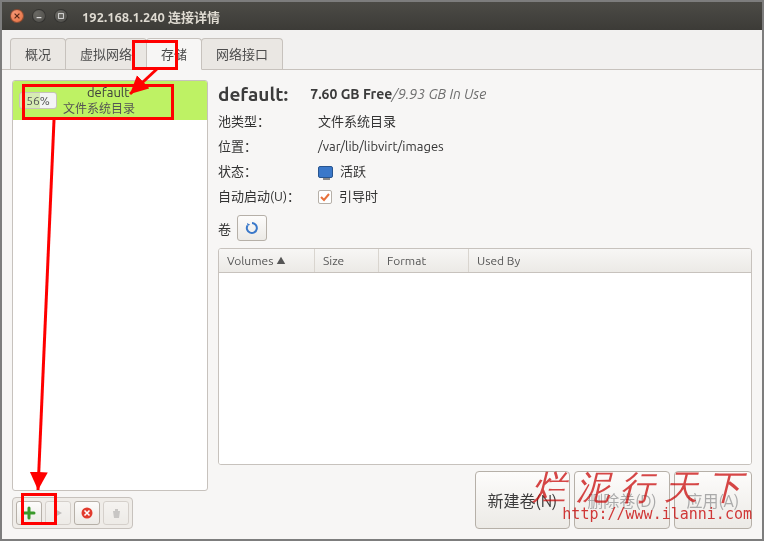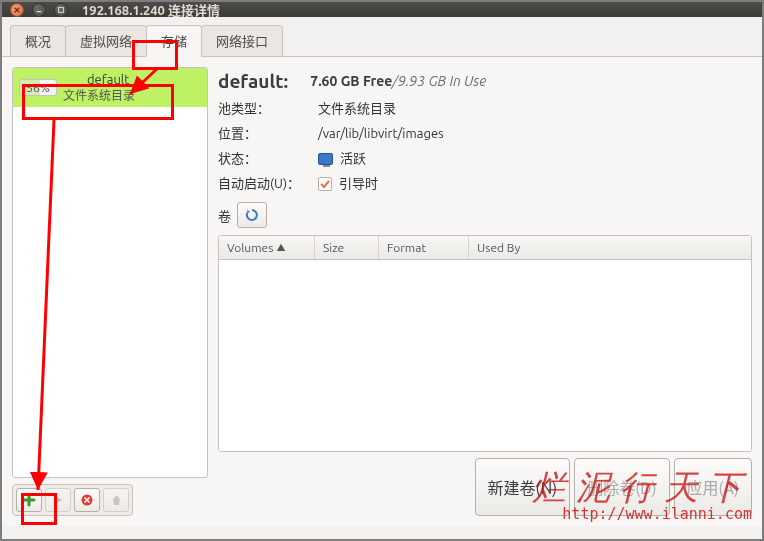--- a/index.html
+++ b/index.html
@@ -15,21 +15,21 @@
     border: 2px solid #7d7d7d;
     overflow: hidden;
   }
   .outer {
     background: #f2f1f0;
     width: 100%;
     height: 100%;
     padding: 0;
   }
   .titlebar {
-    height: 15px;
+    height: 28px;
     background: linear-gradient(to bottom, #4c4b46, #3c3b37);
     display: flex;
     align-items: center;
     padding: 0 8px;
     gap: 8px;
   }
   .tb-btn {
     width: 14px; height: 14px; border-radius: 50%;
     border: 1px solid rgba(0,0,0,.4);
     display: inline-flex; align-items: center; justify-content: center;

